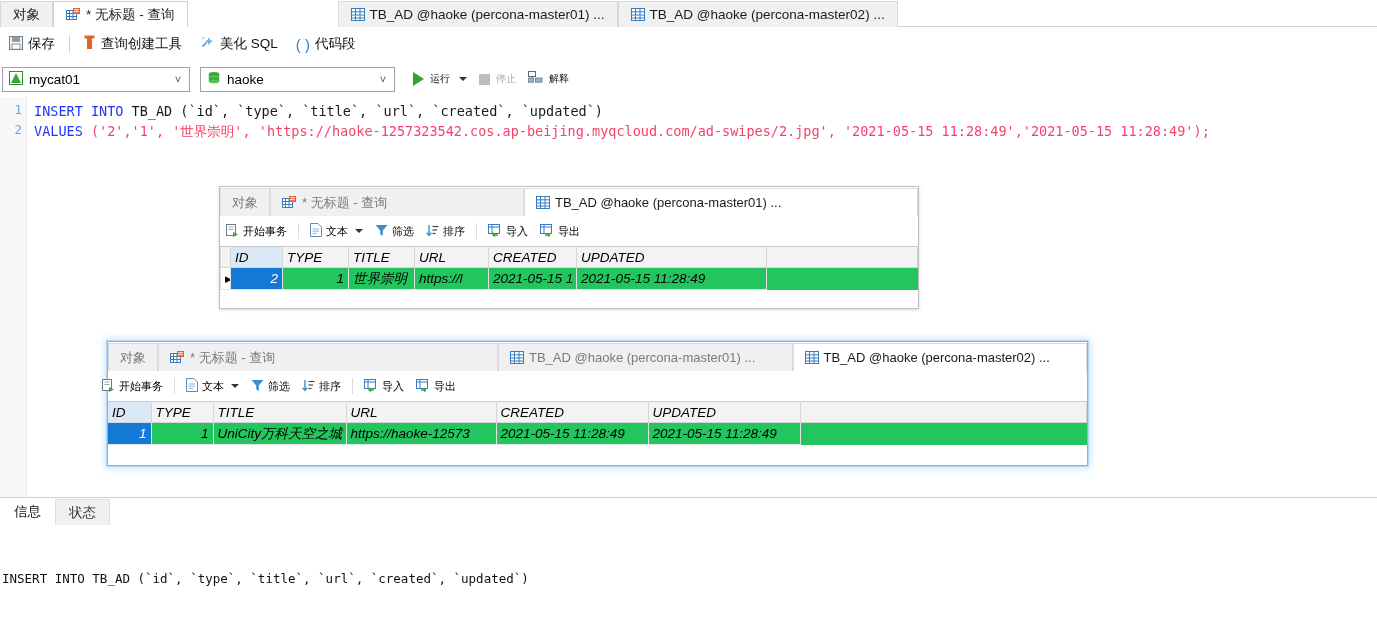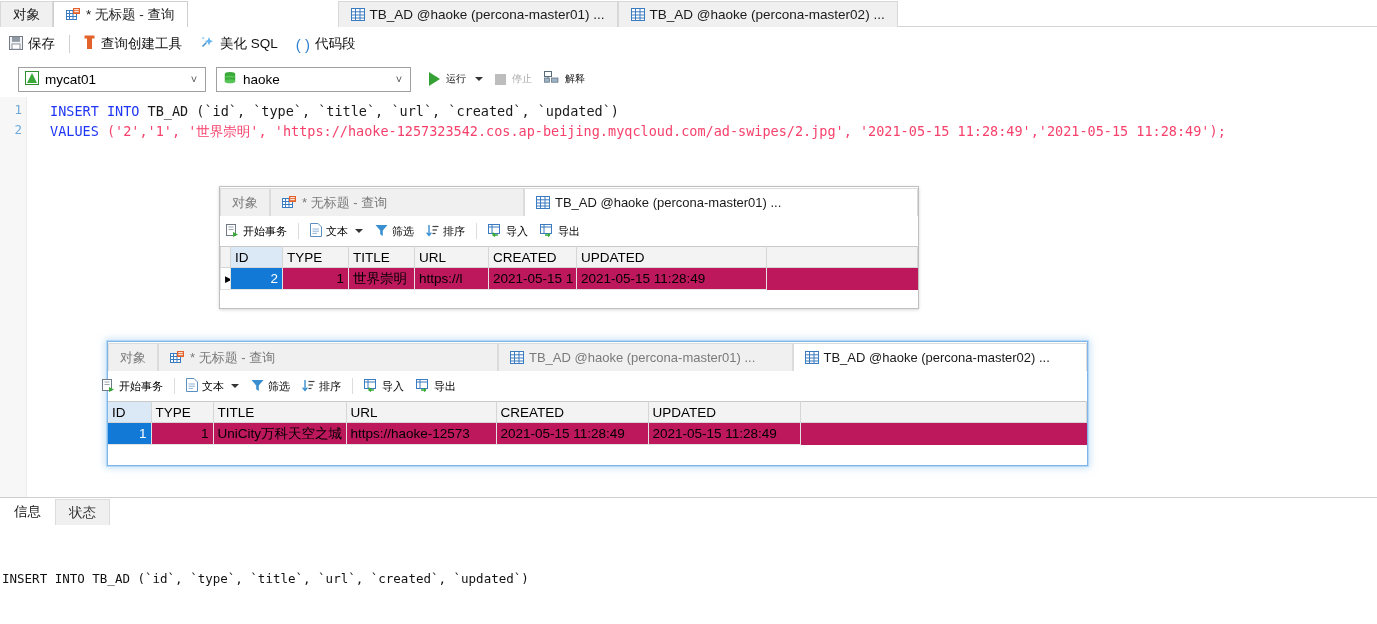--- a/index.html
+++ b/index.html
@@ -44,21 +44,21 @@
     position:absolute;left:0;top:27px;width:1377px;height:34px;
     background:#ffffff;display:flex;align-items:center;
     border-bottom:1px solid #e4e4e4;
   }
   .tbtn{display:flex;align-items:center;gap:5px;padding:0 9px;height:26px;font-size:13.5px;color:#111;white-space:nowrap;text-align:center;}
   .tbsep{width:1px;height:18px;background:#d0d0d0;margin:0 5px;}
 
   
   .connrow{
     position:absolute;left:0;top:61px;width:1377px;height:36px;
-    background:#ffffff;display:flex;align-items:center;padding-left:16px;
+    background:#ffffff;display:flex;align-items:center;padding-left:0;
     box-sizing:border-box;
   }
   .combo{
     height:25px;border:1px solid #a0a0a0;background:#fff;
     display:flex;align-items:center;position:relative;
     font-size:13.5px;color:#000;box-sizing:border-box;
   }
   .combo .cval{padding-left:6px;display:flex;align-items:center;gap:6px;flex:1;}
   .combo .carrow{width:22px;text-align:center;color:#555;font-size:11px;}
   #combo-conn{width:188px;margin-left:2px;}
@@ -71,34 +71,34 @@
   .caret{width:0;height:0;border-top:4px solid #333;border-left:4px solid transparent;border-right:4px solid transparent;margin-left:3px;}
 
   
   .editor{
     position:absolute;left:0;top:97px;width:1377px;height:400px;background:#ffffff;
     font-family:"DejaVu Sans Mono","Liberation Mono",monospace;font-size:13.5px;
   }
   .gutter{position:absolute;left:0;top:0;width:26px;height:400px;background:#f7f7f7;border-right:1px solid #ececec;}
   .lnum{position:absolute;right:4px;color:#6ea8d8;font-size:12.5px;}
   .codeline{position:absolute;left:34px;white-space:pre;line-height:20px;}
-  .k{color:#1f35f5;margin-left:16px;}
+  .k{color:#1f35f5;}
   .plain{color:#1a1a1a;}
   .str{color:#f6416c;}
 
   
   .win{position:absolute;background:#ffffff;box-sizing:border-box;}
   .win .wtabs{display:flex;align-items:flex-end;height:29px;background:#ffffff;box-sizing:border-box;}
   .win .wtab{height:28px;display:flex;align-items:center;gap:5px;padding:0 11px;font-size:13px;color:#7a7a7a;
     background:#f0f0f0;border:1px solid #dcdcdc;border-bottom:none;box-sizing:border-box;white-space:nowrap;}
   .win .wtab.active{background:#ffffff;color:#1a1a1a;}
   .win .wtoolbar{height:30px;display:flex;align-items:center;background:#ffffff;font-size:11px;}
   .win .wbtn{display:flex;align-items:center;gap:4px;padding:0 6px;height:22px;white-space:nowrap;}
   .win .wsep{width:1px;height:16px;background:#dcdcdc;margin:0 5px;}
-  .grid{width:100%;border-collapse:collapse;font-size:13.5px;background:#be185d;table-layout:fixed;}
+  .grid{width:100%;border-collapse:collapse;font-size:13.5px;background:#22c55e;table-layout:fixed;font-style:italic;}
   .grid th{background:#f3f3f3;border:1px solid #d6d6d6;border-top:1px solid #c9c9c9;
     font-weight:normal;text-align:left;padding:2px 4px;height:21px;box-sizing:border-box;color:#000;
     overflow:hidden;white-space:nowrap;}
   .grid th.idhead{background:#dbe9f7;}
   .grid td{border:1px solid #e2e2e2;padding:1px 4px;height:22px;box-sizing:border-box;
     overflow:hidden;white-space:nowrap;color:#000;}
   .grid td.sel{background:#1379d6;color:#fff;text-align:right;}
   .grid td.num{text-align:right;}
   .rowmark{width:13px;text-align:center;color:#222;font-size:9px;border:1px solid #e2e2e2;background:#fff;}
   .rowmarkhead{width:13px;background:#f3f3f3;border:1px solid #d6d6d6;}

